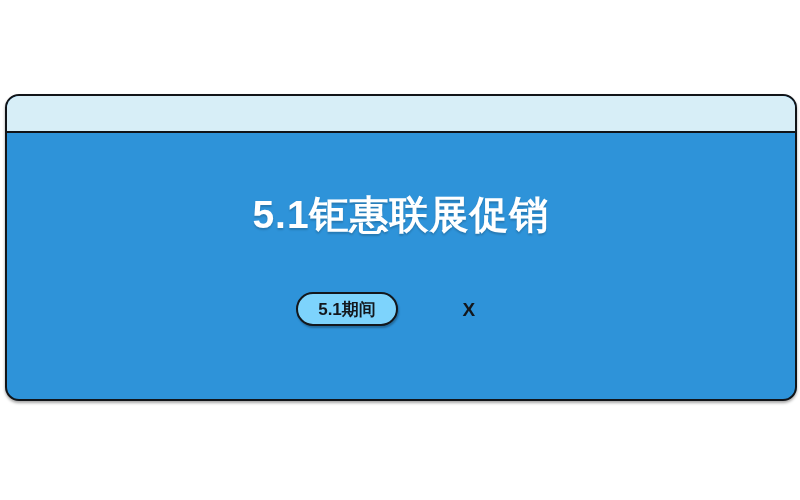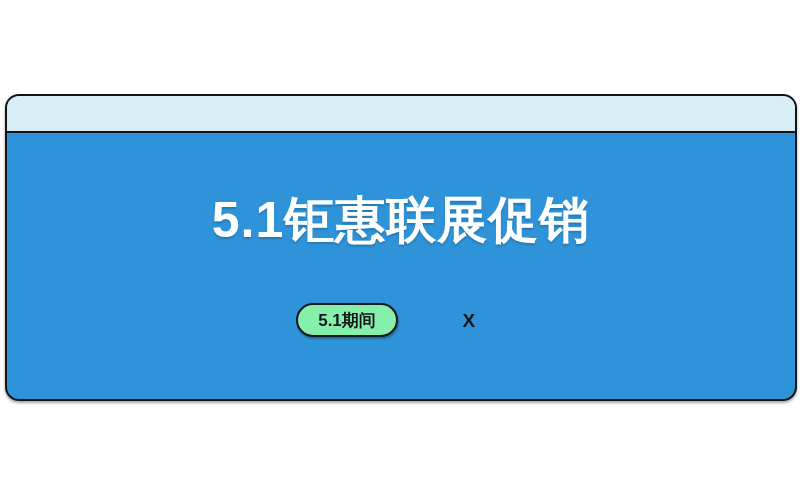--- a/index.html
+++ b/index.html
@@ -50,21 +50,21 @@
     right: 0;
     bottom: 0;
     display: flex;
     flex-direction: column;
     align-items: center;
   }
 
   
   #banner-title {
     margin-top: 62px;
-    font-size: 50px;
+    font-size: 39px;
     font-weight: bold;
     color: #ffffff;
     letter-spacing: 1px;
     line-height: 1;
     white-space: nowrap;
     text-shadow: 0 2px 2px rgba(0, 0, 0, 0.18);
   }
 
   
   #tag-row {
@@ -75,21 +75,21 @@
     justify-content: center;
     gap: 0;
   }
 
   .pill {
     display: inline-flex;
     align-items: center;
     justify-content: center;
     height: 34px;
     padding: 0 20px;
-    background: #86efac;
+    background: #7dd3fc;
     border: 2px solid #13171c;
     border-radius: 20px;
     font-size: 17px;
     font-weight: bold;
     color: #13171c;
     white-space: nowrap;
     box-shadow: 1px 2px 2px rgba(0, 0, 0, 0.28);
     box-sizing: border-box;
   }
 

